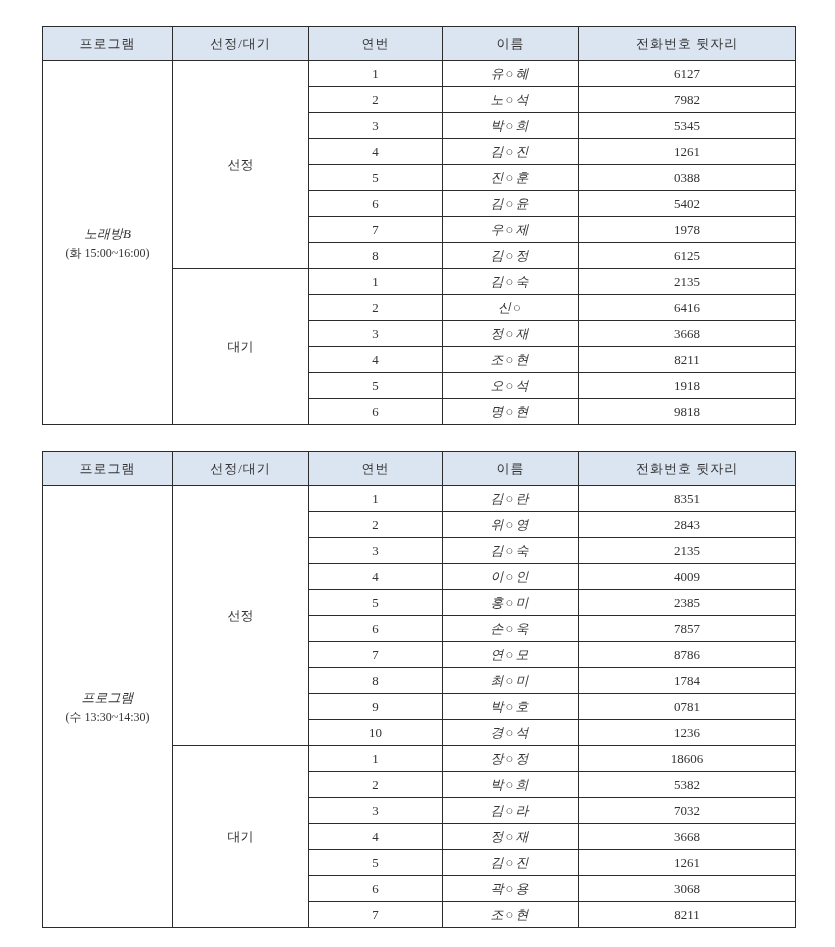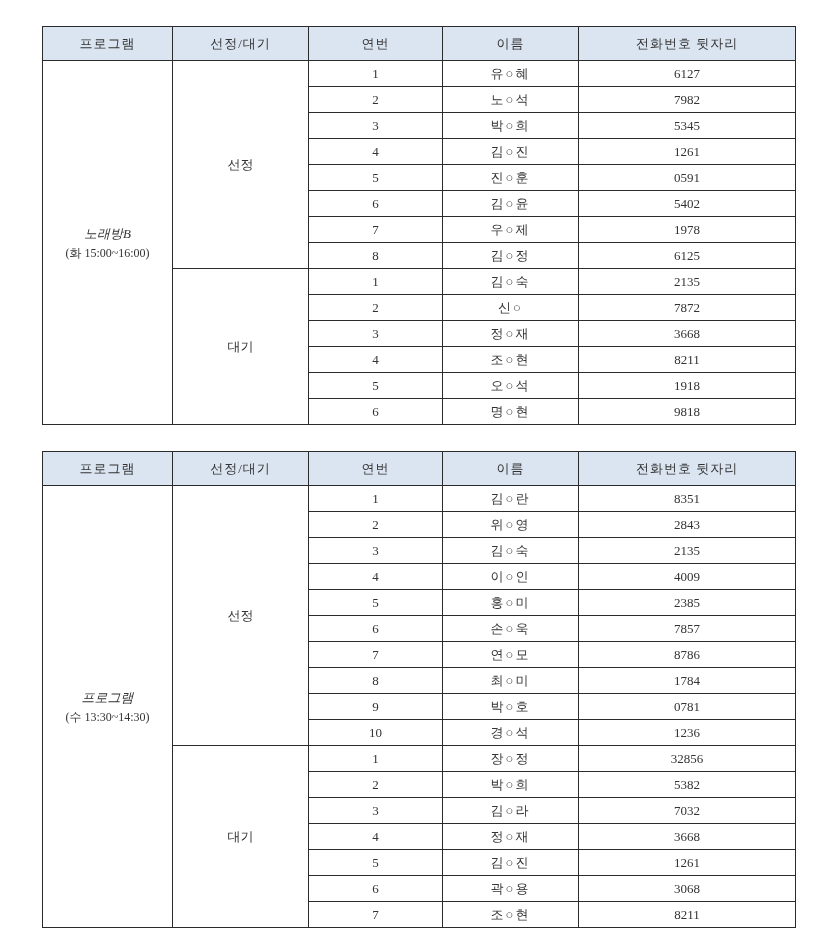--- a/index.html
+++ b/index.html
@@ -25,21 +25,21 @@
     font-weight: normal;
     overflow: hidden;
     white-space: nowrap;
   }
   table.roster th {
     background: #dbe5f1;
     height: 34px;
     letter-spacing: 1px;
   }
   table.roster td { height: 26px; }
-  td.name-cell { letter-spacing: 2px; }
+  td.name-cell { letter-spacing: 2px; font-style: italic; }
   td.program-cell .program-name { line-height: 1.6; font-style: italic; }
   td.program-cell .program-schedule { line-height: 1.4; font-size: 12px; }
   col.c-program  { width: 130px; }
   col.c-group    { width: 136px; }
   col.c-serial   { width: 134px; }
   col.c-name     { width: 136px; }
   col.c-phone    { width: 217px; }
 </style>
 </head>
 <body>
@@ -85,21 +85,21 @@
             <td class="phone-cell">5345</td>
           </tr>
           <tr>
             <td class="serial-cell">4</td>
             <td class="name-cell">김○진</td>
             <td class="phone-cell">1261</td>
           </tr>
           <tr>
             <td class="serial-cell">5</td>
             <td class="name-cell">진○훈</td>
-            <td class="phone-cell">0591</td>
+            <td class="phone-cell">0388</td>
           </tr>
           <tr>
             <td class="serial-cell">6</td>
             <td class="name-cell">김○윤</td>
             <td class="phone-cell">5402</td>
           </tr>
           <tr>
             <td class="serial-cell">7</td>
             <td class="name-cell">우○제</td>
             <td class="phone-cell">1978</td>
@@ -111,21 +111,21 @@
           </tr>
           <tr>
             <td rowspan="6" class="group-label-cell">대기</td>
             <td class="serial-cell">1</td>
             <td class="name-cell">김○숙</td>
             <td class="phone-cell">2135</td>
           </tr>
           <tr>
             <td class="serial-cell">2</td>
             <td class="name-cell">신○</td>
-            <td class="phone-cell">7872</td>
+            <td class="phone-cell">6416</td>
           </tr>
           <tr>
             <td class="serial-cell">3</td>
             <td class="name-cell">정○재</td>
             <td class="phone-cell">3668</td>
           </tr>
           <tr>
             <td class="serial-cell">4</td>
             <td class="name-cell">조○현</td>
             <td class="phone-cell">8211</td>
@@ -212,21 +212,21 @@
           </tr>
           <tr>
             <td class="serial-cell">10</td>
             <td class="name-cell">경○석</td>
             <td class="phone-cell">1236</td>
           </tr>
           <tr>
             <td rowspan="7" class="group-label-cell">대기</td>
             <td class="serial-cell">1</td>
             <td class="name-cell">장○정</td>
-            <td class="phone-cell">32856</td>
+            <td class="phone-cell">18606</td>
           </tr>
           <tr>
             <td class="serial-cell">2</td>
             <td class="name-cell">박○희</td>
             <td class="phone-cell">5382</td>
           </tr>
           <tr>
             <td class="serial-cell">3</td>
             <td class="name-cell">김○라</td>
             <td class="phone-cell">7032</td>

